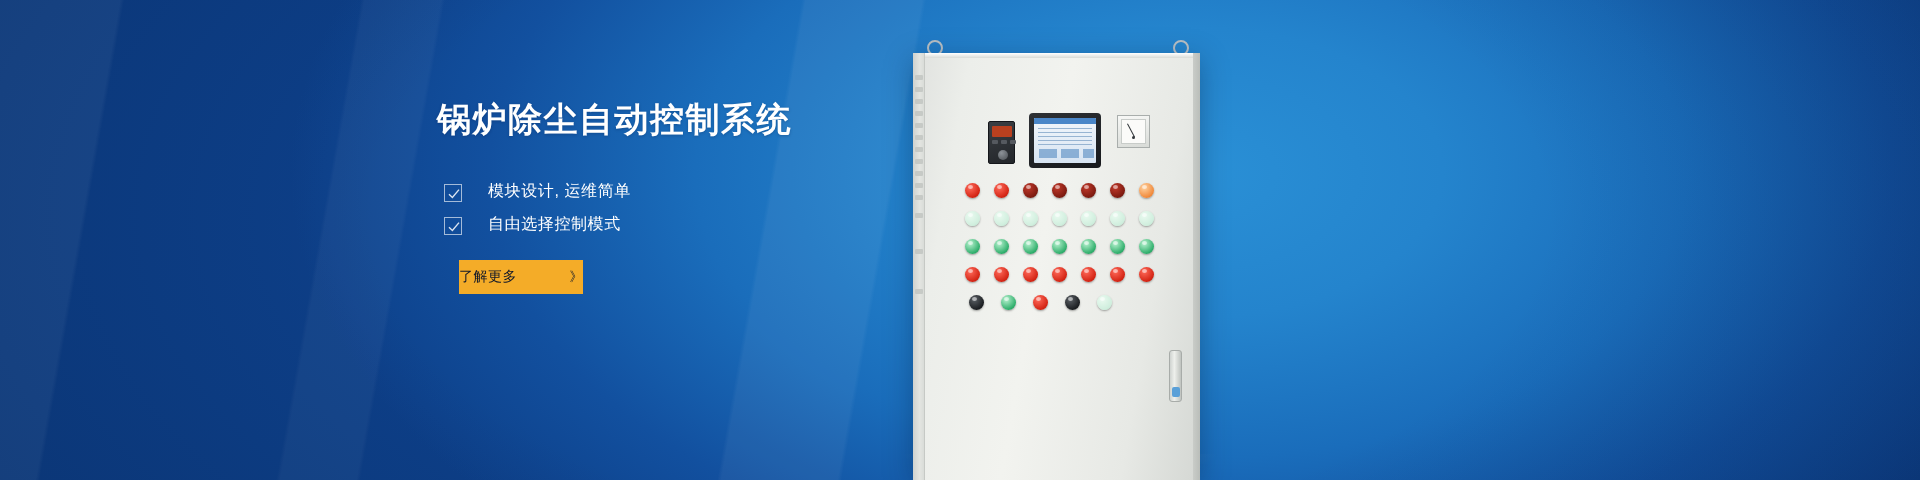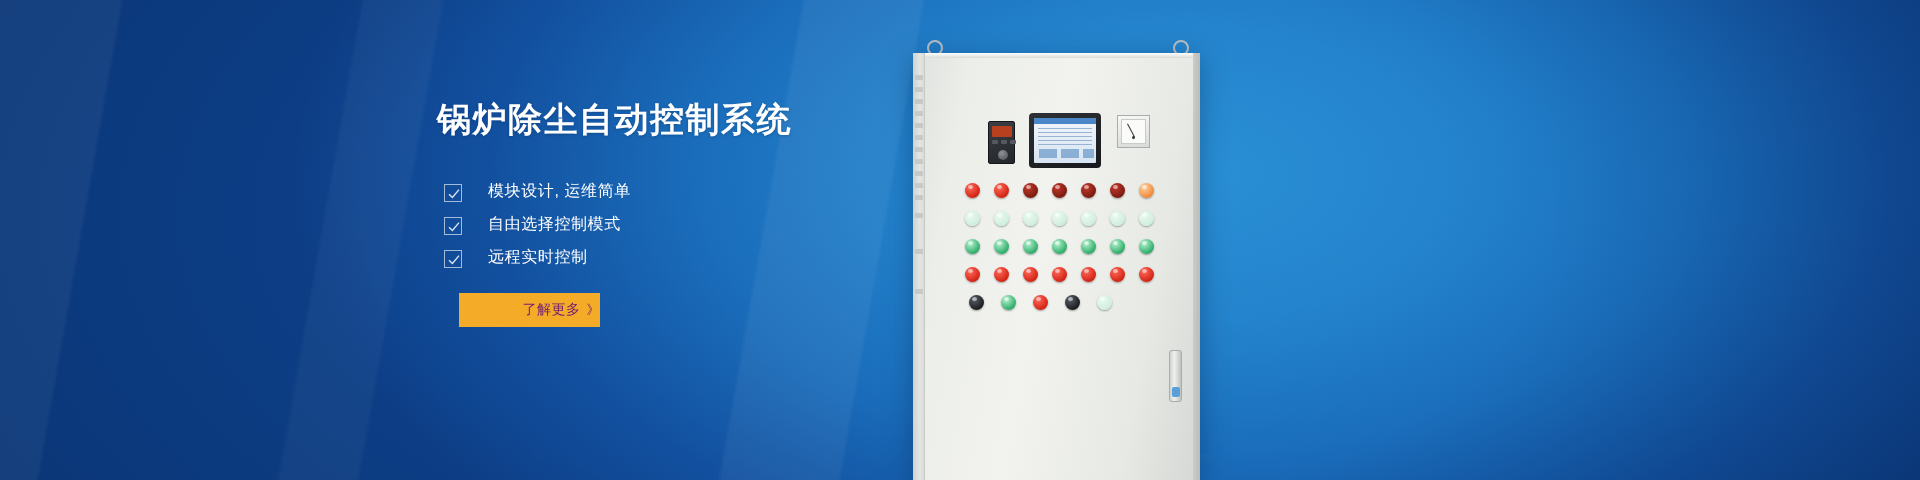--- a/index.html
+++ b/index.html
@@ -62,25 +62,25 @@
   }
   .chk svg{ position:absolute; left:2px; top:2px; }
   .feature-text{
     color:#ffffff;
     font-size:16px;
     margin-left:26px;
     letter-spacing:.6px;
     white-space:nowrap;
   }
   .cta{
-    display:inline-flex; align-items:center; justify-content:flex-end;
+    display:inline-flex; align-items:center; justify-content:space-between;
     margin-top:25px; margin-left:22px;
-    width:141px; height:34px;
+    width:124px; height:34px;
     background:#f4ac28;
-    color:#701a75;
+    color:#0f172a;
     font-size:14px;
     letter-spacing:.5px;
     border:none; cursor:pointer;
     white-space:nowrap;
   }
   .cta .arrow{ margin-left:6px; font-size:13px; }
 
   
   .cab-wrap{
     position:absolute; left:905px; top:40px;
@@ -238,28 +238,20 @@
 
       <li class="feature">
         <span class="chk">
           <svg width="14" height="14" viewBox="0 0 14 14">
             <path d="M2 7.2 L5.4 10.4 L12 2.6" fill="none" stroke="#ffffff" stroke-opacity="0.85" stroke-width="1.4"></path>
           </svg>
         </span>
         <span class="feature-text">自由选择控制模式</span>
       </li>
 
-      <li class="feature">
-        <span class="chk">
-          <svg width="14" height="14" viewBox="0 0 14 14">
-            <path d="M2 7.2 L5.4 10.4 L12 2.6" fill="none" stroke="#ffffff" stroke-opacity="0.85" stroke-width="1.4"></path>
-          </svg>
-        </span>
-        <span class="feature-text">远程实时控制</span>
-      </li>
 
     </ul>
 
     <button class="cta">
       <span>了解更多</span>
       <span class="arrow">》</span>
     </button>
 
   </div>
 

